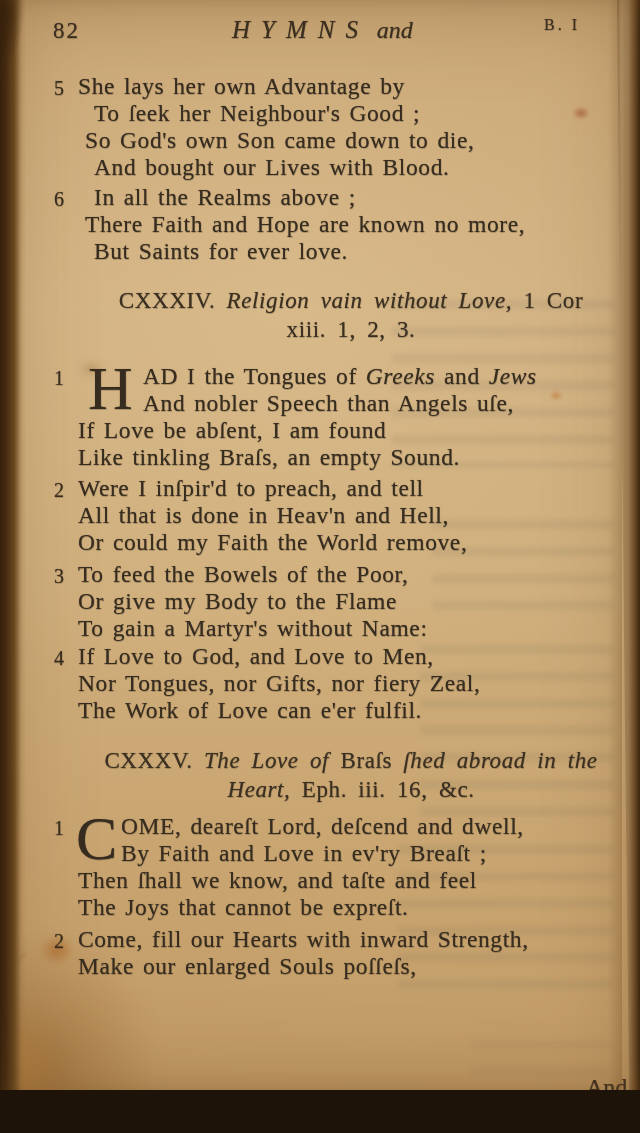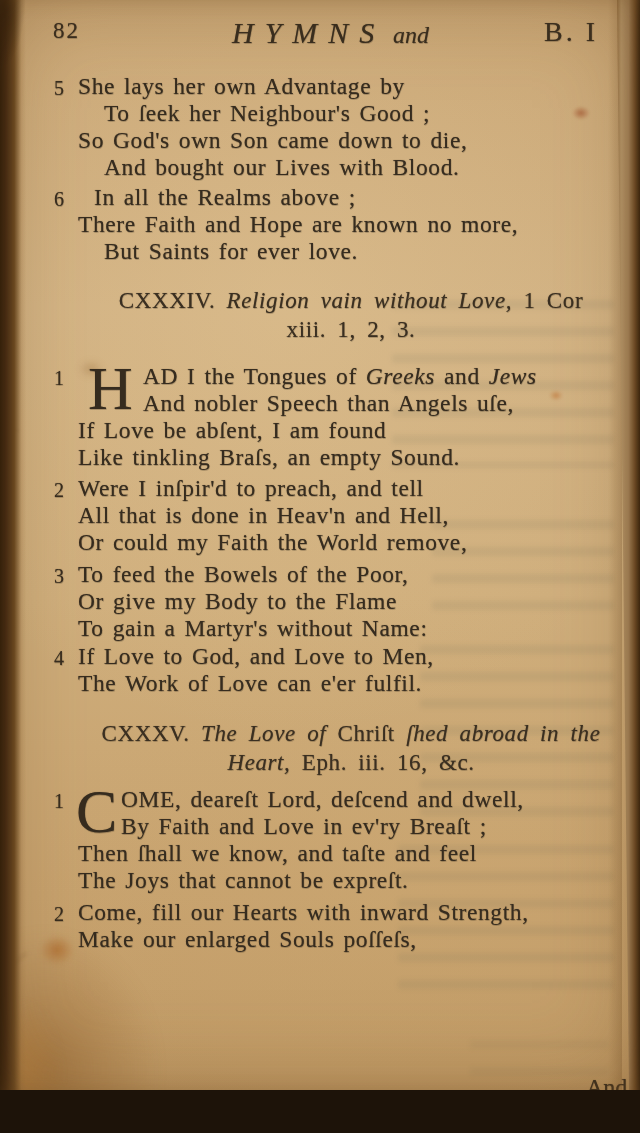--- a/index.html
+++ b/index.html
@@ -50,36 +50,36 @@
   .bl1{left:392px;top:300px;width:222px;height:168px;}
   .bl2{left:432px;top:520px;width:182px;height:100px;}
   .bl3{left:420px;top:645px;width:194px;height:185px;}
   .bl4{left:398px;top:845px;width:216px;height:162px;}
   .bl5{left:470px;top:1040px;width:140px;height:62px;opacity:.35;}
   
   .ink{text-shadow:0 0 1px rgba(54,44,31,.55), .5px .5px 0 rgba(54,44,31,.22);}
   .header{position:absolute;top:16px;left:0;right:0;height:32px;font-size:23px;}
   .pagenum{position:absolute;left:53px;top:2px;letter-spacing:2px;}
   .title{position:absolute;left:232px;top:0;font-style:italic;}
-  .title .caps{letter-spacing:11px;font-size:30px;}
+  .title .caps{letter-spacing:11px;font-size:25px;}
   .title .and{font-size:24px;margin-left:2px;}
-  .booklabel{position:absolute;left:544px;top:0;font-size:28px;letter-spacing:3px;}
+  .booklabel{position:absolute;left:544px;top:0;font-size:16px;letter-spacing:3px;}
   #content{position:absolute;top:0;left:78px;right:0;padding-top:73px;font-size:23.5px;line-height:27px;letter-spacing:.6px;word-spacing:2.5px;}
   #content > div{position:relative;}
   #content > div:nth-child(2){margin-top:3px;}
   #content > div:nth-child(3){margin-top:21px;}
   #content > div:nth-child(4){margin-top:19px;}
   #content > div:nth-child(5){margin-top:4px;}
   #content > div:nth-child(6){margin-top:5px;}
   #content > div:nth-child(7){margin-top:1px;}
   #content > div:nth-child(8){margin-top:22px;}
   #content > div:nth-child(9){margin-top:9px;}
   #content > div:nth-child(10){margin-top:5px;}
   .vline{white-space:nowrap;}
-  .ind-0{margin-left:0;} .ind-1{margin-left:26px;} .ind-2{margin-left:16px;} .ind-3{}
+  .ind-0{margin-left:0;} .ind-1{margin-left:16px;} .ind-2{margin-left:16px;} .ind-3{margin-left:7px;}
   .vnum{position:absolute;left:-24px;top:2px;font-size:20px;}
   .i{font-style:italic;}
   .heading{left:-21px;width:588px;text-align:center;line-height:29px;font-size:23px;white-space:nowrap;word-spacing:5px;color:#3a2f21;}
   .dropcap{float:left;font-size:62px;line-height:50px;height:54px;overflow:visible;}
   .dc-H{width:55px;margin-left:10px;}
   .dc-C{width:45px;margin-left:-2px;}
   .p-H{padding-left:43px;}
   .p-C{padding-left:15px;}
   .catchword{position:absolute;top:1074px;left:586px;font-size:24px;}
 </style>
@@ -142,24 +142,25 @@
       </div>
       <div class="stanza">
         <span class="vnum">3</span>
         <div class="vline ind-0"><span class="r">To feed the Bowels of the Poor,</span></div>
         <div class="vline ind-0"><span class="r">Or give my Body to the Flame</span></div>
         <div class="vline ind-0"><span class="r">To gain a Martyr's without Name:</span></div>
       </div>
       <div class="stanza">
         <span class="vnum">4</span>
         <div class="vline ind-0"><span class="r">If Love to God, and Love to Men,</span></div>
+        <div class="vline ind-0"><span class="r">Nor Tongues, nor Gifts, nor fiery Zeal,</span></div>
         <div class="vline ind-0"><span class="r">The Work of Love can e'er fulfil.</span></div>
       </div>
       <div class="heading">
-        <div class="hline"><span class="r">CXXXV. </span><span class="i">The Love of </span><span class="r">Chriſt </span><span class="i">ſhed abroad in the</span></div>
+        <div class="hline"><span class="r">CXXXV. </span><span class="i">The Love of </span><span class="r">Braſs </span><span class="i">ſhed abroad in the</span></div>
         <div class="hline"><span class="i">Heart,</span><span class="r"> Eph. iii. 16, &amp;c.</span></div>
       </div>
       <div class="stanza">
         <span class="vnum">1</span>
         <span class="dropcap dc-C">C</span>
         <div class="vline ind-0"><span class="r">OME, deareſt Lord, deſcend and dwell,</span></div>
         <div class="vline ind-0 p-C"><span class="r">By Faith and Love in ev'ry Breaſt ;</span></div>
         <div class="vline ind-0"><span class="r">Then ſhall we know, and taſte and feel</span></div>
         <div class="vline ind-0"><span class="r">The Joys that cannot be expreſt.</span></div>
       </div>

